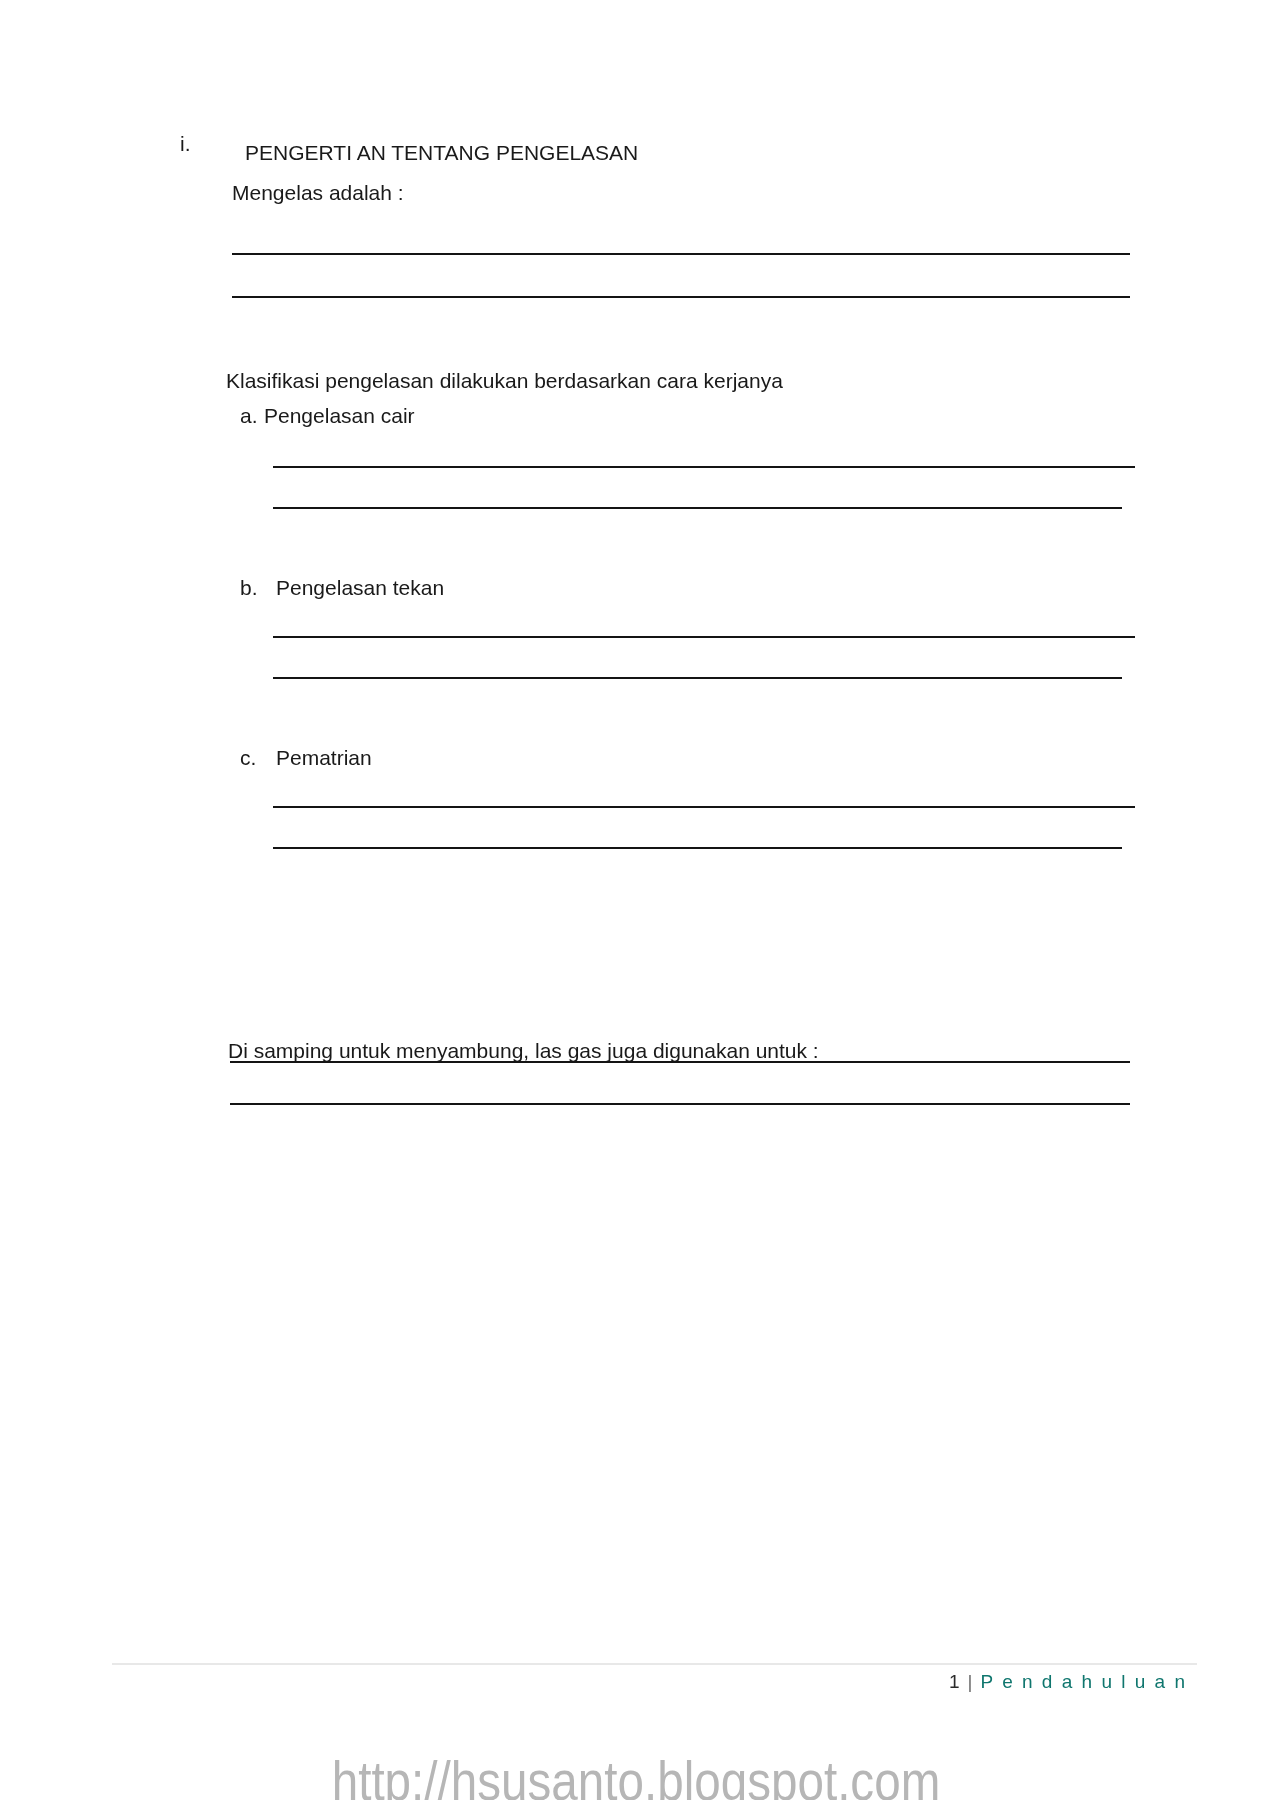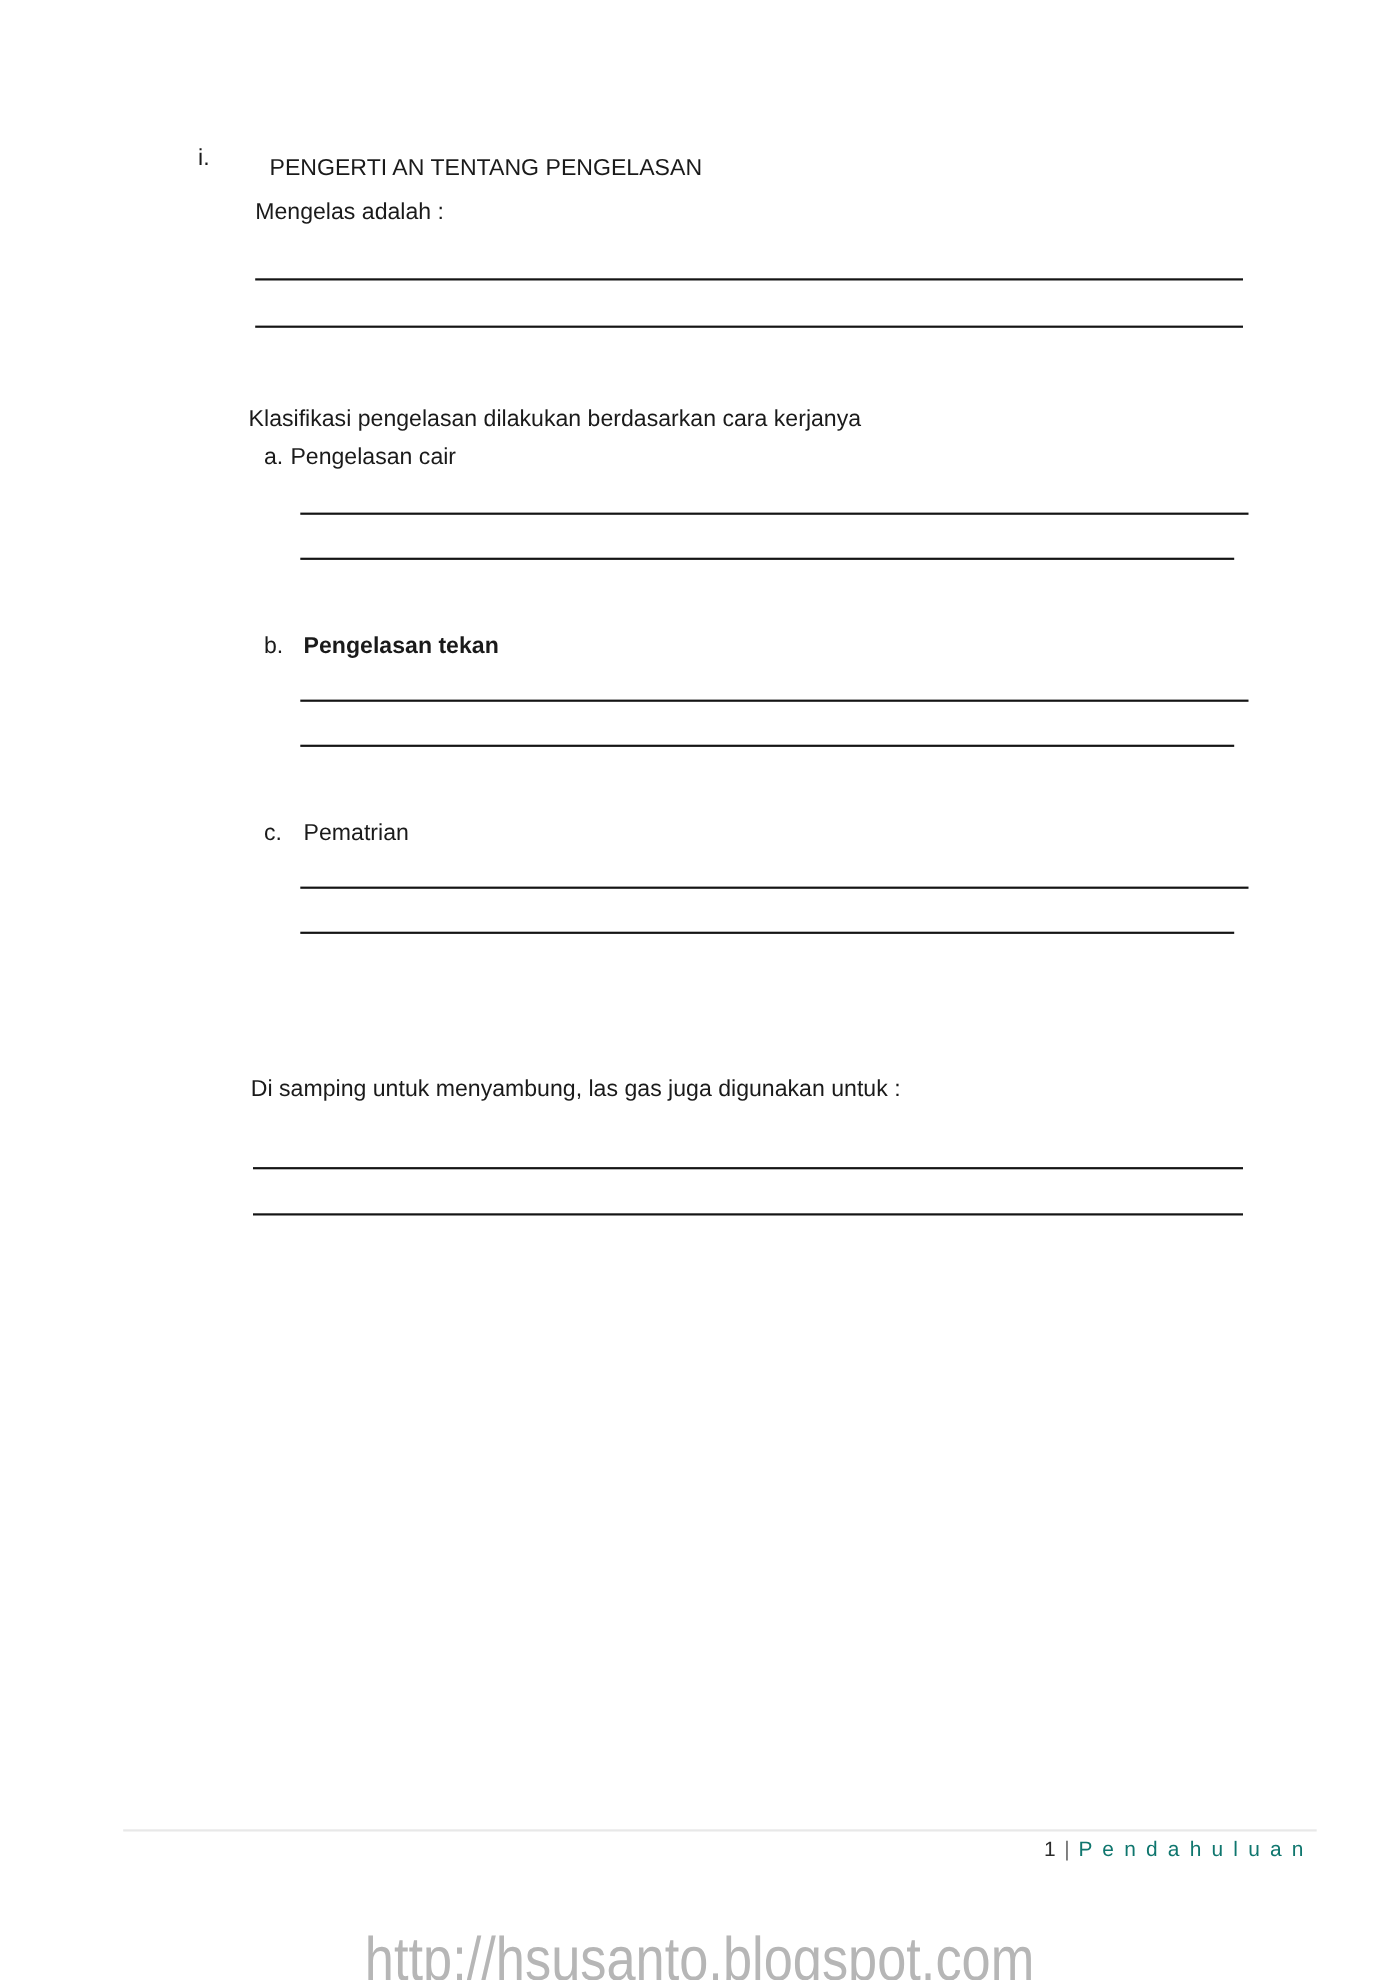--- a/index.html
+++ b/index.html
@@ -71,30 +71,30 @@
 <div class="blank-line" style="left:232px; top:296px; width:898px;"></div>
 
 <span class="abs txt" style="left:226px; top:368px;">Klasifikasi pengelasan dilakukan berdasarkan cara kerjanya</span>
 
 <span class="abs txt" style="left:240px; top:403px;">a.</span>
 <span class="abs txt" style="left:264px; top:403px;">Pengelasan cair</span>
 <div class="blank-line" style="left:273px; top:466px; width:862px;"></div>
 <div class="blank-line" style="left:273px; top:507px; width:849px;"></div>
 
 <span class="abs txt" style="left:240px; top:575px;">b.</span>
-<span class="abs txt" style="left:276px; top:575px;font-weight:bold;">Pengelasan tekan</span>
+<span class="abs txt" style="left:276px; top:575px;">Pengelasan tekan</span>
 <div class="blank-line" style="left:273px; top:636px; width:862px;"></div>
 <div class="blank-line" style="left:273px; top:677px; width:849px;"></div>
 
 <span class="abs txt" style="left:240px; top:745px;">c.</span>
 <span class="abs txt" style="left:276px; top:745px;text-align:center;">Pematrian</span>
 <div class="blank-line" style="left:273px; top:806px; width:862px;"></div>
 <div class="blank-line" style="left:273px; top:847px; width:849px;"></div>
 
-<span class="abs txt" style="left:228px; top:977px;">Di samping untuk menyambung, las gas juga digunakan untuk :</span>
+<span class="abs txt" style="left:228px; top:1038px;">Di samping untuk menyambung, las gas juga digunakan untuk :</span>
 <div class="blank-line" style="left:230px; top:1061px; width:900px;"></div>
 <div class="blank-line" style="left:230px; top:1103px; width:900px;"></div>
 
 <div class="page-rule"></div>
 
 <div class="footer">
   <span class="num">1</span><span class="sep">|</span><span class="lbl">P e n d a h u l u a n</span>
 </div>
 
 <div class="watermark-wrap">

